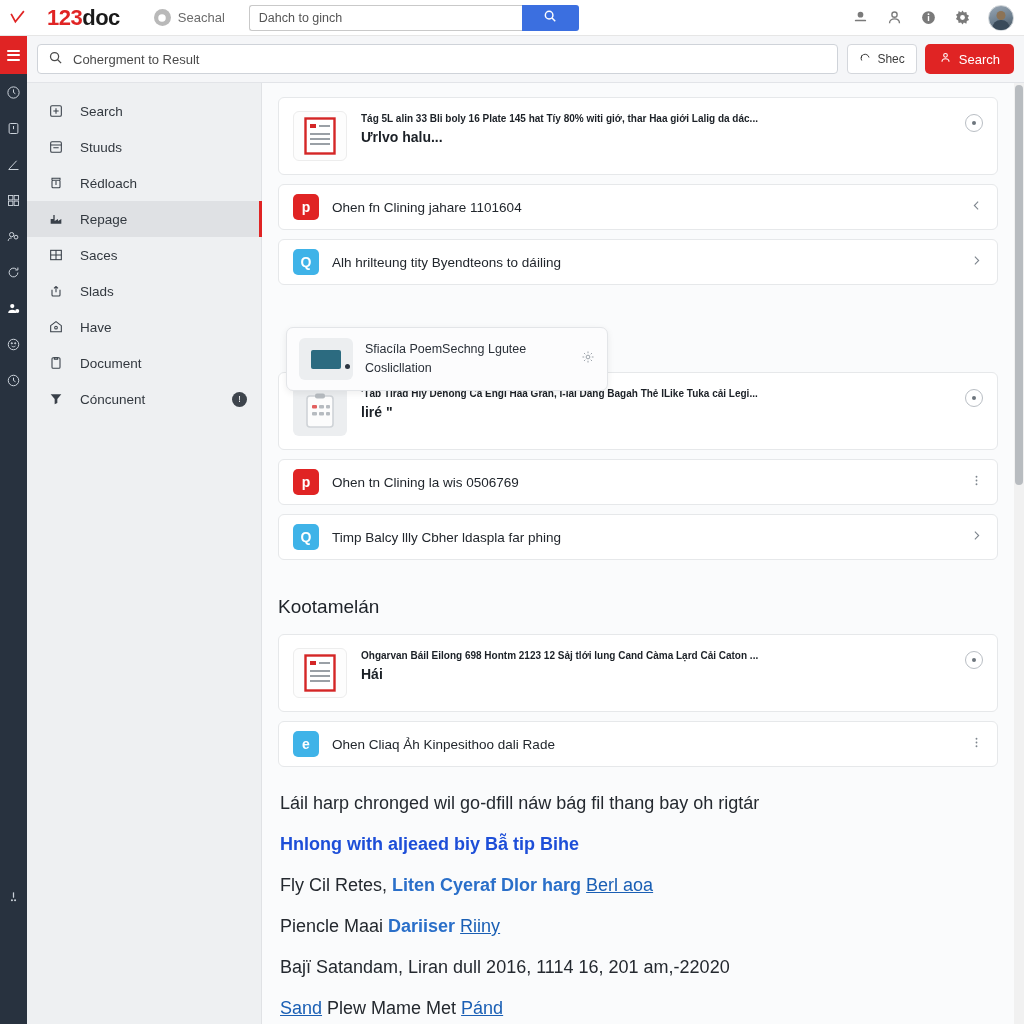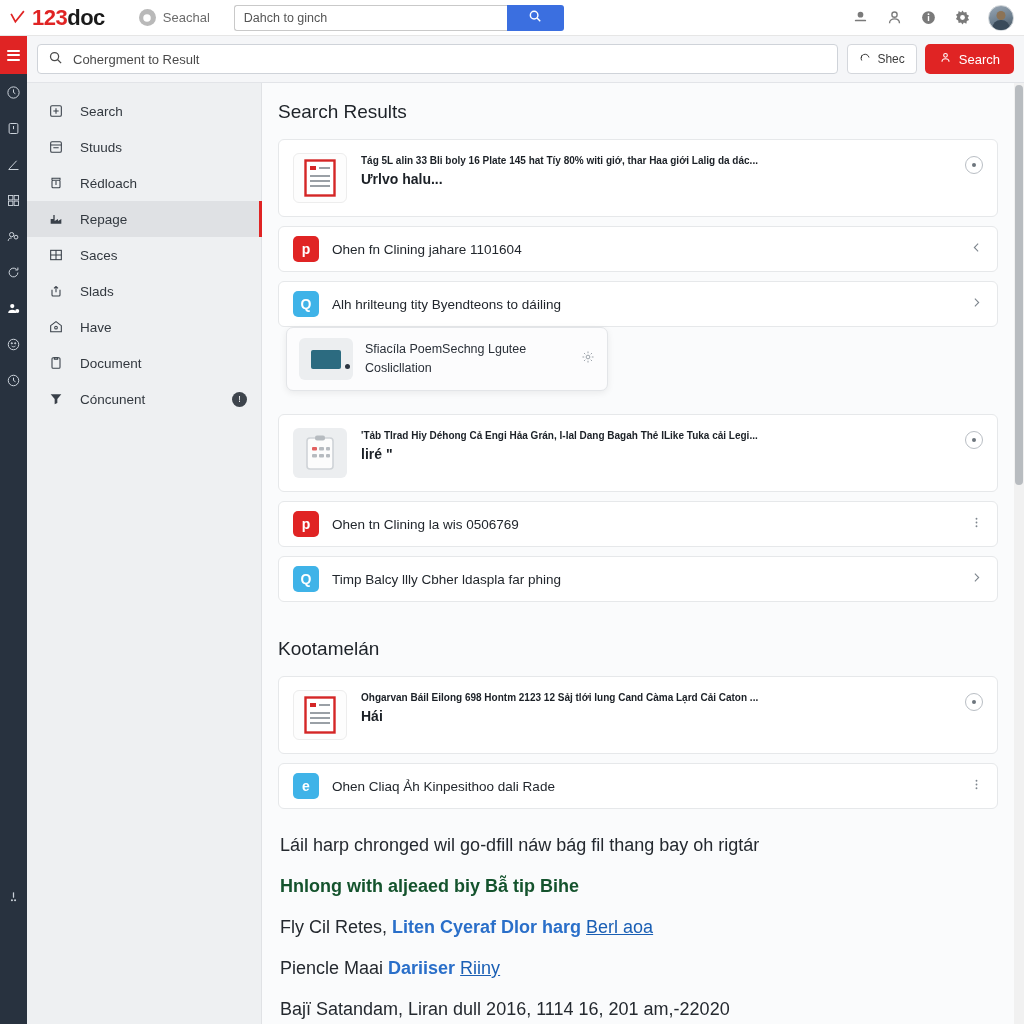--- a/index.html
+++ b/index.html
@@ -17,21 +17,21 @@
     display: flex; align-items: center;
     border-bottom: 1px solid #e6e6e6;
     z-index: 40;
   }
   .brand-check {
     width: 26px; display: flex; align-items: center; justify-content: center;
     color: #e02424; font-size: 17px; margin-left: 4px;
   }
   .brand-logo {
     font-size: 22px; font-weight: bold; letter-spacing: -0.5px;
-    margin-left: 2px;
+    margin-left: 17px;
   }
   .brand-logo .num { color: #e02424; }
   .brand-logo .doc { color: #1a1a1a; }
 
   .seachal {
     display: flex; align-items: center; gap: 7px;
     margin-left: 34px; color: #6b6b6b; font-size: 13px;
   }
   .seachal-dot {
     width: 17px; height: 17px; border-radius: 50%;
@@ -221,21 +221,21 @@
     border-radius: 50%; background: #2b3440;
   }
   .overlay-text { flex: 1; font-size: 12.5px; color: #2a3038; line-height: 1.55; }
   .overlay-gear { color: #9aa1a8; flex: none; cursor: pointer; }
 
   
   .textblock { padding: 14px 2px 0 2px; }
   .tb-line {
     font-size: 18px; color: #24292f; line-height: 1.5; margin-bottom: 14px;
   }
-  .tb-line.bold { font-weight: bold; color: #14532d; }
+  .tb-line.bold { font-weight: bold; color: #1d4ed8; }
   .lnk { color: #1a5fb4; text-decoration: underline; cursor: pointer; }
   .lnk-plain { color: #2a6fc9; text-decoration: none; cursor: pointer; font-weight: bold; }
 
   
   .scrollbar {
     position: absolute; right: 0; top: 83px; width: 10px; height: 941px;
     background: #f1f1f1; z-index: 35;
   }
   .scroll-thumb {
     position: absolute; left: 1px; top: 2px; width: 8px; height: 400px;
@@ -499,21 +499,20 @@
         </svg>
     </span>
     <span class="nav-label">Cóncunent</span>
     <span class="nav-badge">!</span>
   </div>
 </div>
 
 <div class="main">
   <div class="main-inner" style="position:relative;">
 
-    <h2 class="section-title">Search Results</h2>
 
     <div class="card">
       <div class="card-head">
         <div class="thumb doc">
           <svg width="32" height="38" viewBox="0 0 32 38">
               <rect x="1.5" y="1.5" width="29" height="35" fill="#fff" stroke="#d42626" stroke-width="2.4"></rect>
               <rect x="6" y="7" width="6" height="4" fill="#d42626"></rect>
               <rect x="15" y="8" width="11" height="2" fill="#9aa0a6"></rect>
               <rect x="6" y="16" width="20" height="2" fill="#9aa0a6"></rect>
               <rect x="6" y="21" width="20" height="2" fill="#9aa0a6"></rect>

